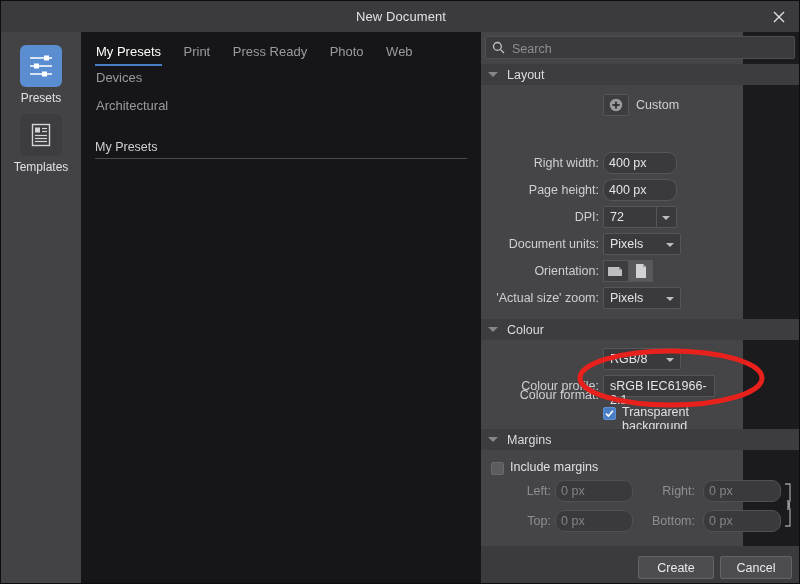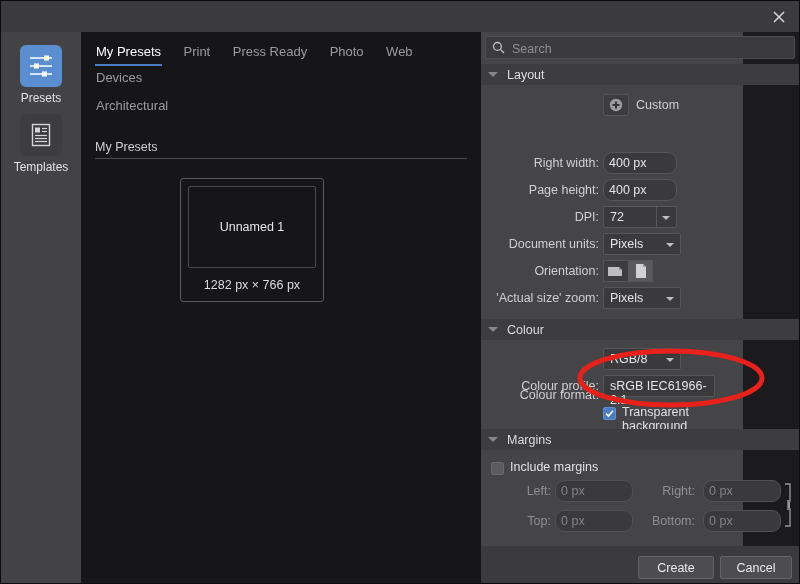--- a/index.html
+++ b/index.html
@@ -321,20 +321,21 @@
     width: 192px; height: 62px;
     pointer-events: none;
   }
 </style>
 </head>
 <body>
 
 <div id="app">
 
   <div class="titlebar">
+    <div class="titlebar-title">New Document</div>
     <div class="titlebar-close">
       <svg width="12" height="12" viewBox="0 0 12 12" aria-hidden="true">
         <line x1="1" y1="1" x2="11" y2="11" stroke="#dcdcde" stroke-width="1.4"></line>
         <line x1="11" y1="1" x2="1" y2="11" stroke="#dcdcde" stroke-width="1.4"></line>
       </svg>
     </div>
   </div>
 
   <div class="rail">
 
@@ -383,26 +384,20 @@
       <span class="tab">Press Ready</span>
       <span class="tab">Photo</span>
       <span class="tab">Web</span>
       <span class="tab">Devices</span>
       <br>
       <span class="tab row2">Architectural</span>
     </div>
 
     <div class="section-title">My Presets</div>
 
-    <div class="preset-card">
-      <div class="preset-thumb">
-        <span class="preset-thumb-label">Unnamed 1</span>
-      </div>
-      <div class="preset-size">1282 px × 766 px</div>
-    </div>
 
   </div>
 
   <div class="right">
 
     <div class="search-wrap">
       <span class="search-icon">
         <svg width="13" height="13" viewBox="0 0 13 13" aria-hidden="true">
           <circle cx="5.4" cy="5.4" r="3.9" fill="none" stroke="#c3c3c6" stroke-width="1.3"></circle>
           <line x1="8.4" y1="8.4" x2="12" y2="12" stroke="#c3c3c6" stroke-width="1.3"></line>

